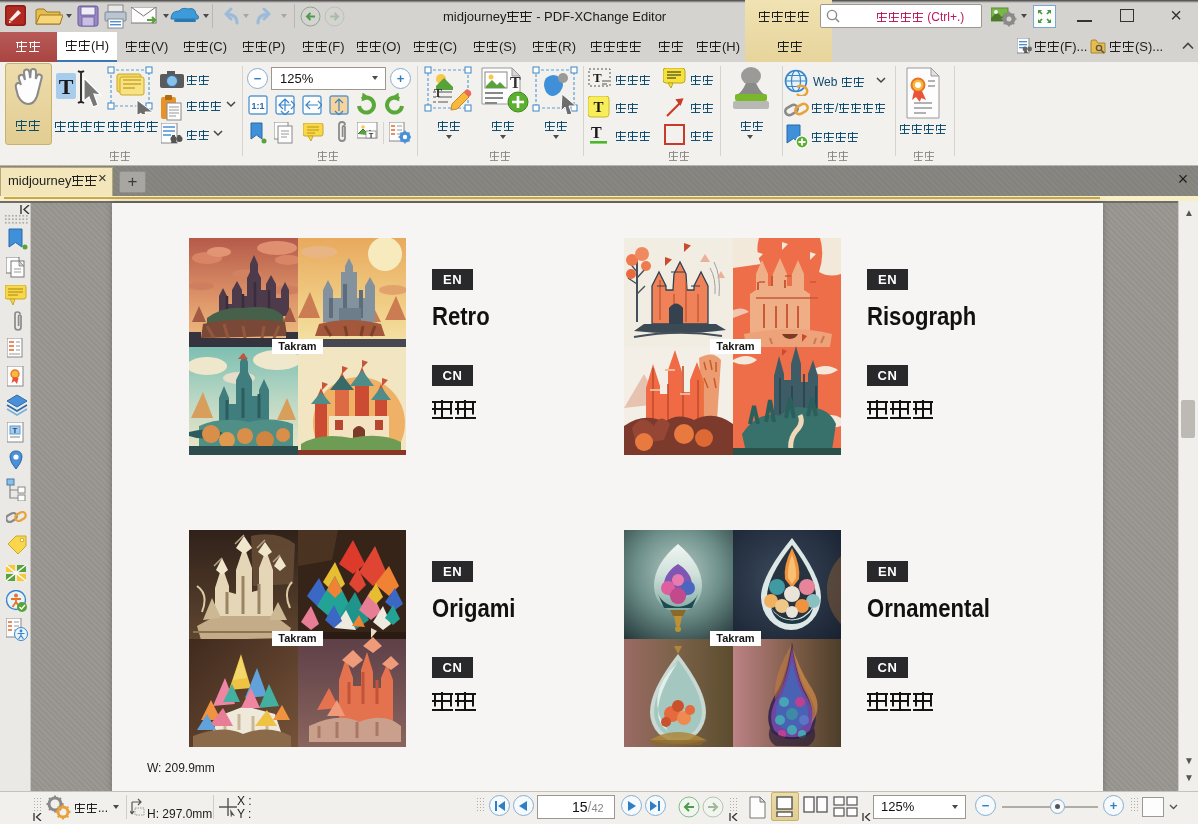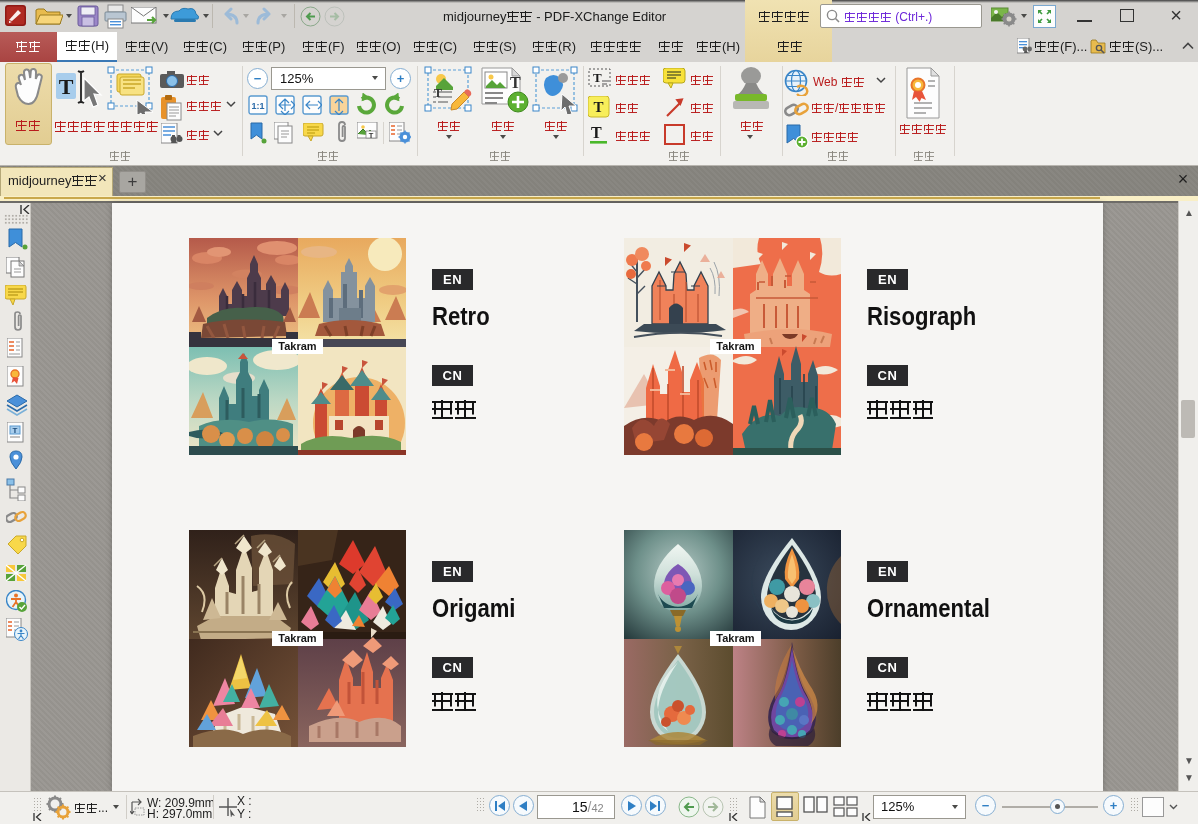--- a/index.html
+++ b/index.html
@@ -11,21 +11,21 @@
  linear-gradient(0deg,currentColor,currentColor) no-repeat 100% 55%/78% .08em,
  linear-gradient(90deg,currentColor,currentColor) no-repeat 6% 30%/.08em 58%}
 .ctitle .z{width:.92em;margin:0 .1em 0 .02em;background:
  linear-gradient(90deg,currentColor,currentColor) no-repeat 50% 0/.1em 100%,
  linear-gradient(0deg,currentColor,currentColor) no-repeat 0 6%/100% .09em,
  linear-gradient(0deg,currentColor,currentColor) no-repeat 0 48%/92% .09em,
  linear-gradient(0deg,currentColor,currentColor) no-repeat 0 98%/100% .09em,
  linear-gradient(90deg,currentColor,currentColor) no-repeat 8% 30%/.09em 66%,
  linear-gradient(90deg,currentColor,currentColor) no-repeat 94% 30%/.09em 66%}
 .mi{position:absolute;top:32px;height:30px;line-height:30px;font-size:13px;color:#1f1f1f;white-space:nowrap}
-.rl{position:absolute;font-size:12px;color:#b91c1c;white-space:nowrap}
+.rl{position:absolute;font-size:12px;color:#0c4a6e;white-space:nowrap}
 .gl{position:absolute;top:150px;font-size:11px;color:#8b8880;white-space:nowrap}
 .gs{position:absolute;top:66px;width:1px;height:90px;background:#d7d4ce}
 .dd{position:absolute;width:0;height:0;border-left:3.5px solid transparent;border-right:3.5px solid transparent;border-top:4px solid #4a4a48}
 .badge{position:absolute;width:41px;height:21px;background:#29292b;color:#fff;font-weight:bold;font-size:13px;text-align:center;line-height:21px;letter-spacing:.5px}
 .btitle{position:absolute;font-weight:bold;color:#111;font-size:26px;line-height:26px;transform:scaleX(.85);transform-origin:0 50%}
 .ctitle{position:absolute;font-weight:bold;color:#111;font-size:22px;line-height:22px}
 .takram{position:absolute;width:51px;height:15px;background:#fff;color:#161616;font-weight:bold;font-size:11px;text-align:center;line-height:15px;font-family:"Liberation Sans",sans-serif}
 .grip{position:absolute;width:9px;height:16px;background-image:radial-gradient(circle,#aeaba5 35%,transparent 36%);background-size:3px 3px}
 .circ{position:absolute;width:21px;height:21px;border-radius:50%;border:1px solid #85aed2;background:#f6fafd;color:#2f7fc4;text-align:center;line-height:19px;font-weight:bold;font-size:13px}
 .sbt{position:absolute;font-size:12px;color:#1d1d1d;white-space:nowrap}
@@ -88,21 +88,21 @@
     </svg>
 <div class="abs" style="left:443px;top:9px;font-size:13px;color:#1c1c1c">midjourney<span class="z"></span><span class="z"></span> - PDF-XChange Editor</div>
 
 <div class="abs" style="left:745px;top:0;width:87px;height:62px;background:linear-gradient(#f0e2b2,#e7d49c)"></div>
 <div class="abs" style="left:758px;top:9px;font-size:13px;color:#1f1f1f"><span class="z"></span><span class="z"></span><span class="z"></span><span class="z"></span></div>
 <div class="abs" style="left:820px;top:4px;width:162px;height:24px;background:#fff;border:1px solid #9a9890;border-radius:2px"></div>
 <svg class="abs" style="left:826px;top:9px" width="14" height="14">
       <circle cx="6" cy="6" r="4.6" fill="none" stroke="#8a8a8a" stroke-width="1.4"></circle>
       <path d="M9.5 9.5 L13 13" stroke="#8a8a8a" stroke-width="1.6"></path>
     </svg>
-<div class="abs" style="left:844px;top:10px;font-size:12px;color:#6d28d9"><span class="z"></span><span class="z"></span><span class="z"></span><span class="z"></span> (Ctrl+.)</div>
+<div class="abs" style="left:876px;top:10px;font-size:12px;color:#be185d"><span class="z"></span><span class="z"></span><span class="z"></span><span class="z"></span> (Ctrl+.)</div>
 <svg class="abs" style="left:991px;top:6px" width="26" height="21">
       <rect x="0" y="2" width="17" height="13" fill="#7ab648" stroke="#5a8a34"></rect>
       <path d="M0 12 l6 -6 5 5 4 -4 2 2 v6 h-17z" fill="#4a7a2a"></path>
       <circle cx="5" cy="6" r="2" fill="#f2f2f2"></circle>
       <circle cx="18" cy="13" r="6.5" fill="#8a8a8a"></circle>
       <circle cx="18" cy="13" r="2.5" fill="#d6d2c9"></circle>
       <path d="M18 5.5 v3 M18 17.5 v3 M10.5 13 h3 M22.5 13 h3 M12.7 7.7 l2.1 2.1 M21.2 16.2 l2.1 2.1 M23.3 7.7 l-2.1 2.1 M14.8 16.2 l-2.1 2.1" stroke="#8a8a8a" stroke-width="1.6"></path>
     </svg>
 <div class="dd" style="left:1021px;top:14px"></div>
 <div class="abs" style="left:1033px;top:5px;width:23px;height:23px;background:#fdfdfd;border:1px solid #7aa8d0"></div>
@@ -835,21 +835,21 @@
       <circle cx="18" cy="18" r="5" fill="none" stroke="#e8a23a" stroke-width="3"></circle>
       <path d="M18 10.5 v3 M18 22.5 v3 M10.5 18 h3 M22.5 18 h3 M12.6 12.6 l2 2 M21.4 21.4 l2 2 M23.4 12.6 l-2 2 M14.6 21.4 l-2 2" stroke="#e8a23a" stroke-width="2"></path>
     </svg>
 <div class="sbt" style="left:74px;top:801px"><span class="z"></span><span class="z"></span>...</div>
 <div class="dd" style="left:113px;top:805px"></div>
 <div class="abs" style="left:126px;top:795px;width:1px;height:24px;background:#d0cdc7"></div>
 <svg class="abs" style="left:130px;top:796px" width="18" height="22">
       <path d="M2 6 L2 18 M2 6 h9 m-3 -3 l3 3 -3 3 M2 18 v-6 m-0 6 l-2 -3 m2 3 l2 -3" stroke="#555" stroke-width="1.2" fill="none"></path>
       <rect x="5" y="12" width="9" height="7" fill="none" stroke="#999" stroke-dasharray="1.5 1"></rect>
     </svg>
-<div class="sbt" style="left:147px;top:796px">W: 209.9mm</div>
+<div class="sbt" style="left:147px;top:761px">W: 209.9mm</div>
 <div class="sbt" style="left:147px;top:807px">H: 297.0mm</div>
 <div class="abs" style="left:213px;top:795px;width:1px;height:24px;background:#d0cdc7"></div>
 <svg class="abs" style="left:218px;top:797px" width="20" height="20">
       <path d="M10 1 v18 M1 10 h18" stroke="#555" stroke-width="1.4"></path>
       <path d="M12 12 l5 7 -3 -1 -1 3z" fill="#555"></path>
     </svg>
 <div class="sbt" style="left:237px;top:794px">X :</div>
 <div class="sbt" style="left:237px;top:807px">Y :</div>
 <div class="grip" style="left:476px;top:797px"></div>
 <div class="circ" style="left:489px;top:795px"><svg width="11" height="10" style="margin-top:5px">

